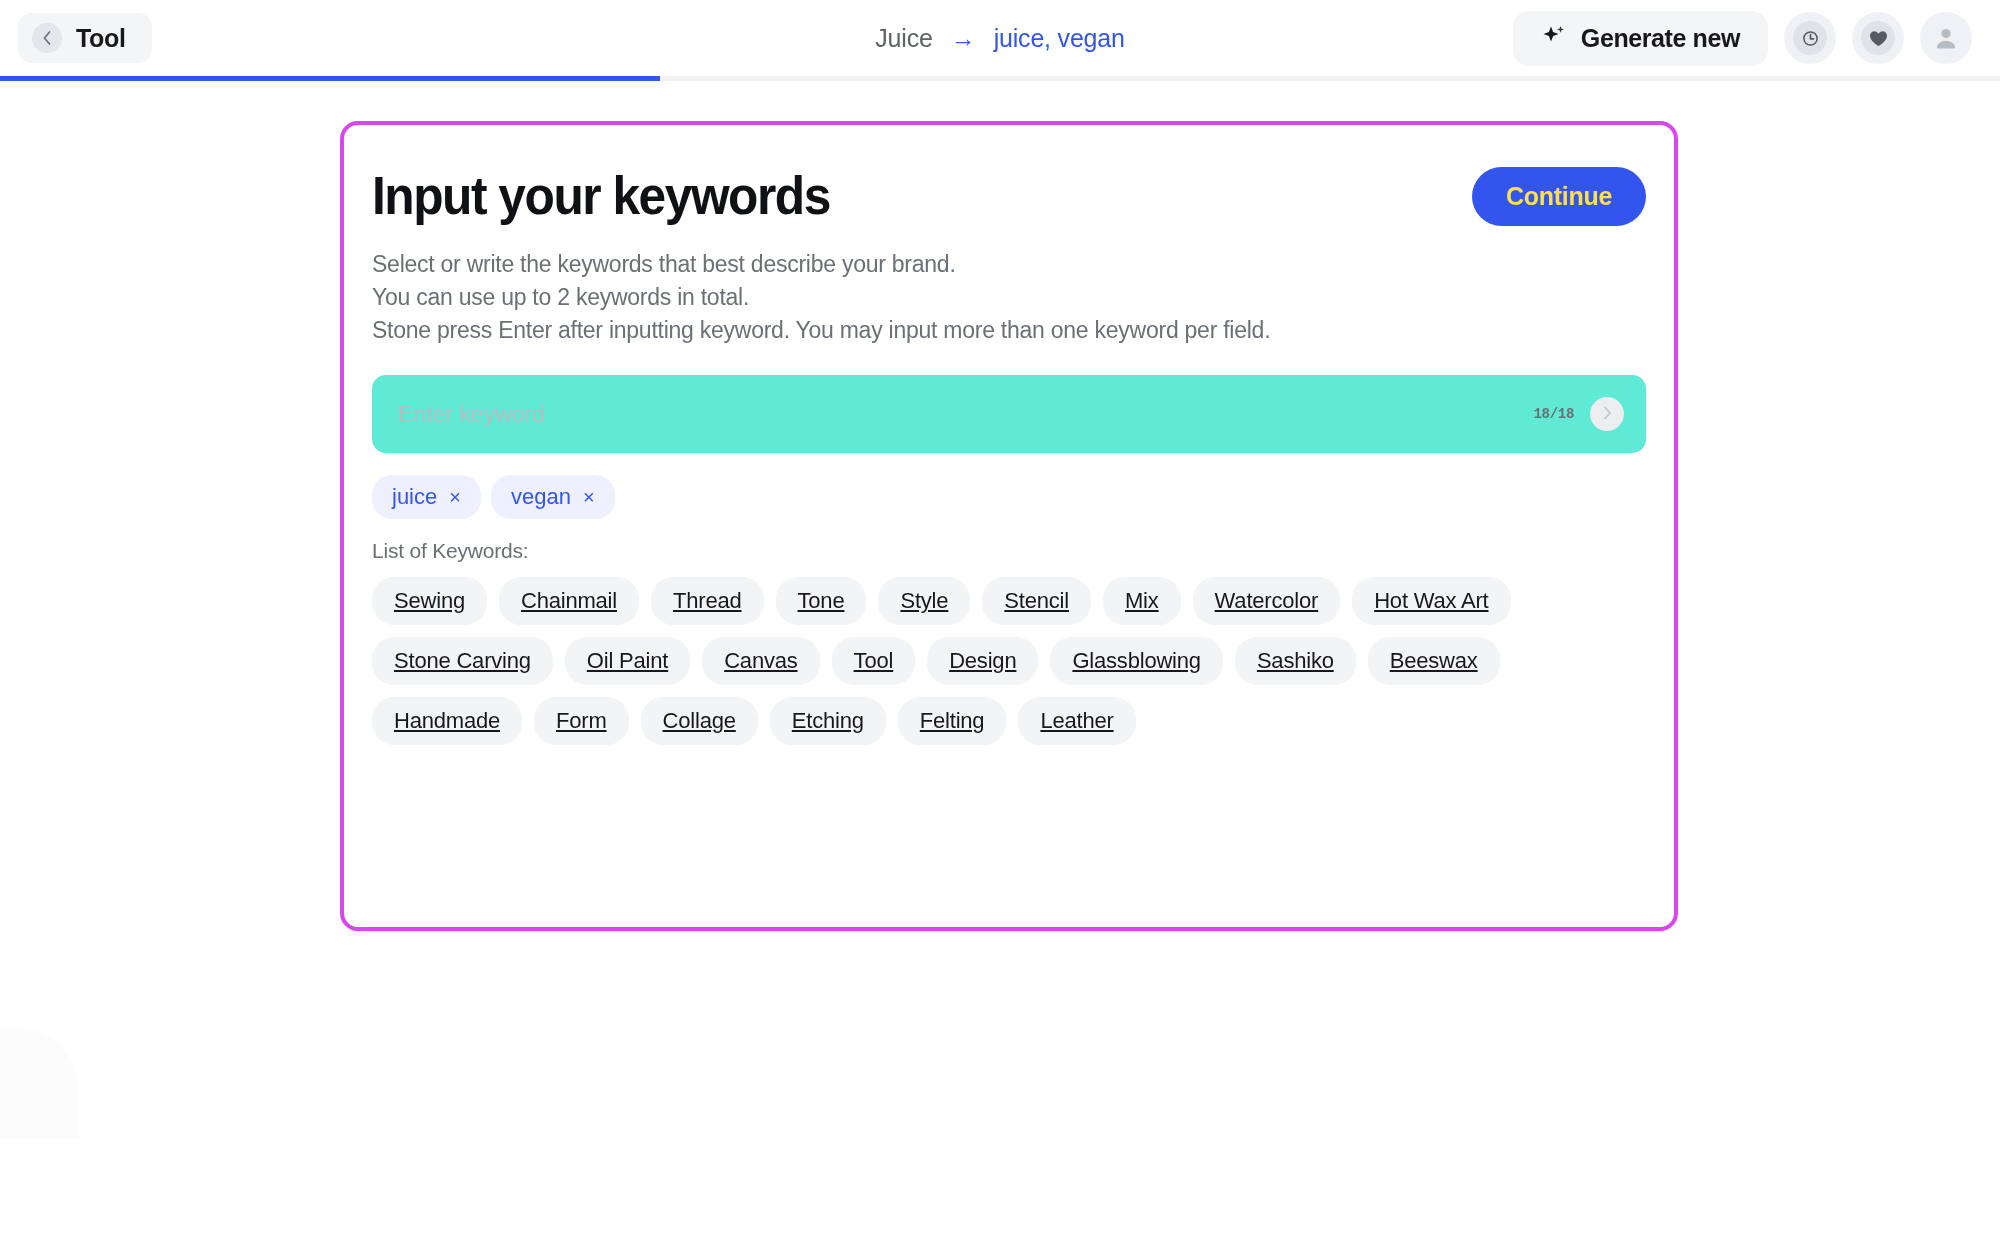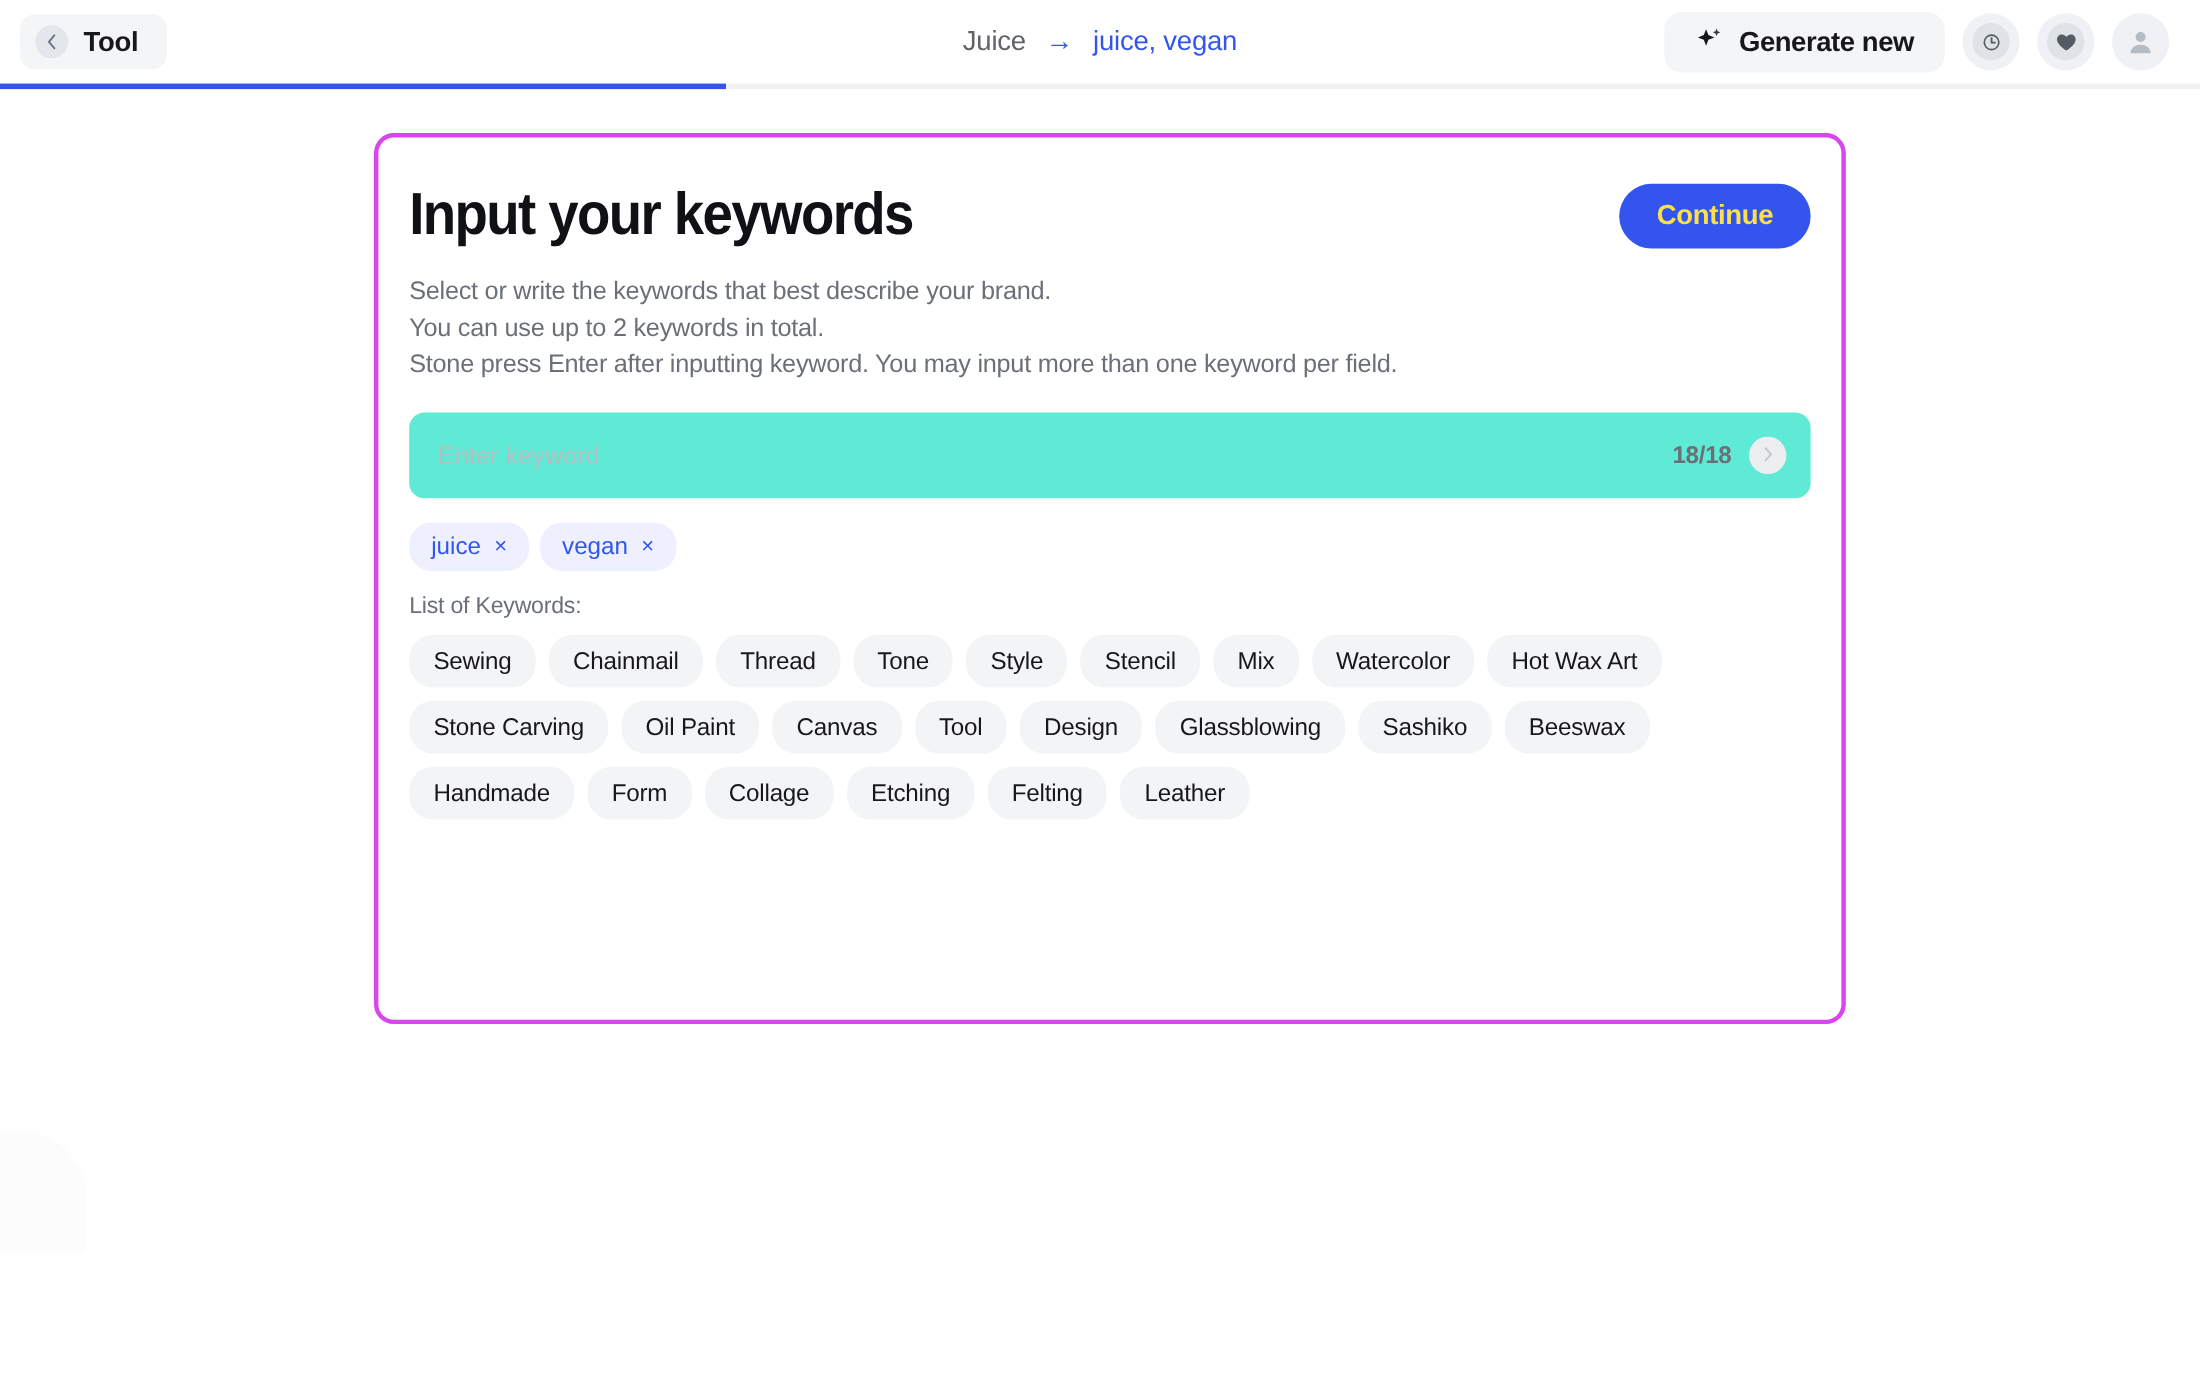--- a/index.html
+++ b/index.html
@@ -119,21 +119,21 @@
     border-radius: 14px;
     display: flex; align-items: center;
     padding: 0 22px 0 26px;
   }
   .keyword-input input {
     flex: 1; border: none; outline: none; background: transparent;
     font-family: "Liberation Sans", sans-serif;
     font-size: 23px; color: #222;
   }
   .keyword-input input::placeholder { color: #b9bdc3; }
-  .counter { font-size: 22px; color: #6b7076; font-weight: 600; letter-spacing: -0.3px; }
+  .counter { font-size: 14px; color: #6b7076; font-weight: 600; letter-spacing: -0.3px; font-family: Liberation Mono, monospace; }
   .submit-circle {
     width: 34px; height: 34px; border-radius: 50%;
     background: #eceef0;
     display: flex; align-items: center; justify-content: center;
     margin-left: 16px; cursor: pointer; border: none;
     color: #c3c8ce;
   }
 
   .chips { margin-top: 22px; display: flex; flex-wrap: wrap; gap: 10px; }
   .chip {
@@ -153,20 +153,21 @@
   }
   .tags { margin-top: 14px; display: flex; flex-wrap: wrap; gap: 12px 12px; width: 1190px; }
   .tag {
     background: #f3f4f6; color: #18181b;
     border-radius: 22px;
     padding: 11px 22px;
     font-size: 22px;
     border: none; cursor: pointer;
     font-family: "Liberation Sans", sans-serif;
     letter-spacing: -0.2px;
+    text-decoration: underline;
   }
 
   .corner-blob {
     position: absolute; left: -32px; bottom: 110px;
     width: 110px; height: 110px;
     background: #fcfcfd; border-radius: 0 60px 0 0;
   }
 </style>
 </head>
 <body>

